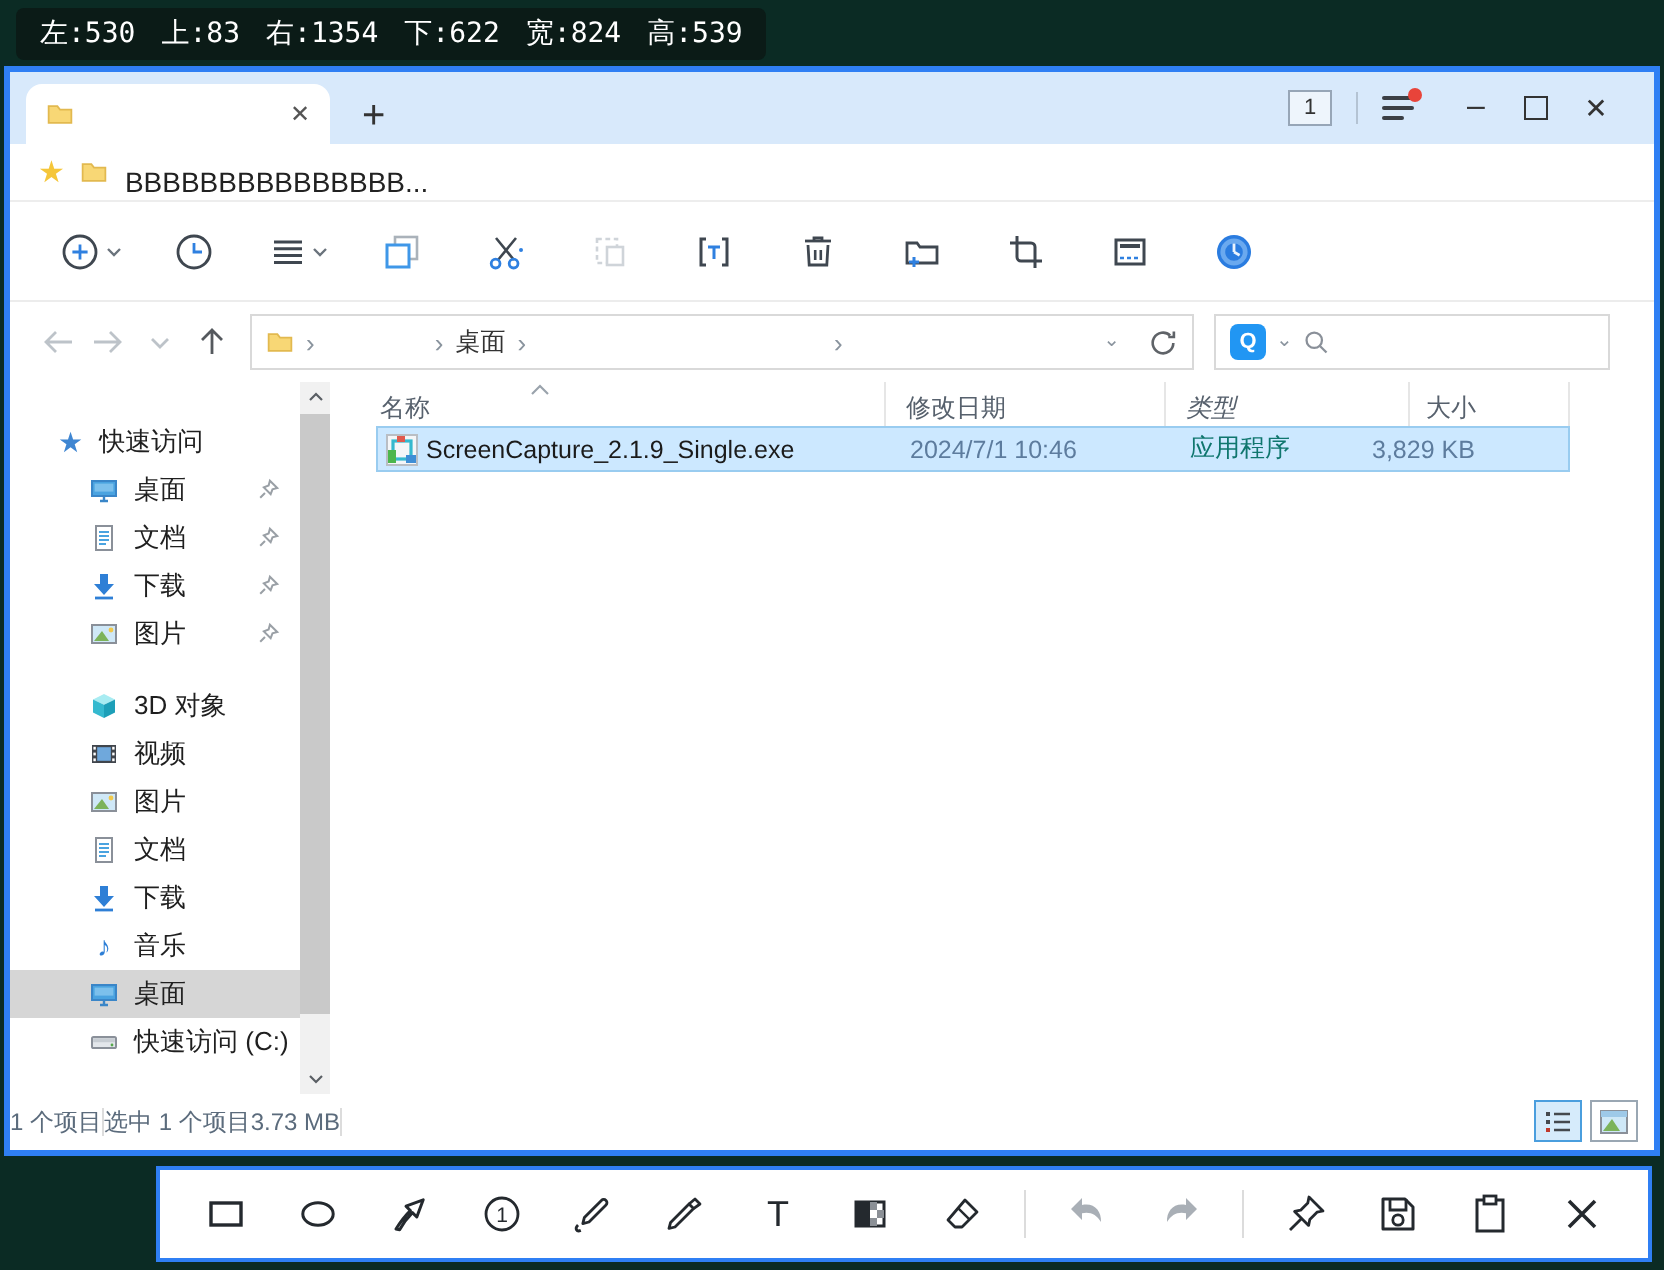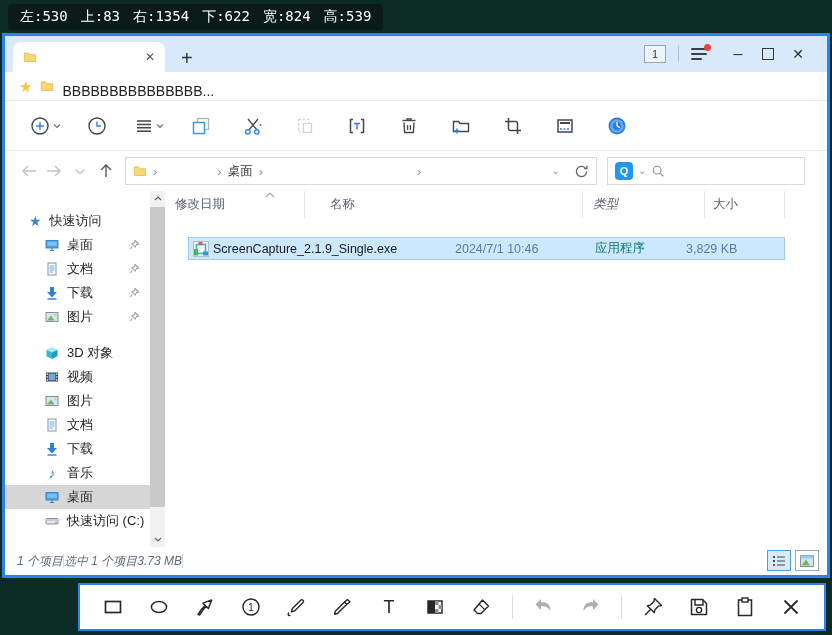--- a/index.html
+++ b/index.html
@@ -89,31 +89,31 @@
   
   .filearea{flex:1;position:relative;font-size:12.5px;}
   .cols{display:flex;height:27px;align-items:center;color:#57616d;position:relative;}
   .col{box-sizing:border-box;height:100%;display:flex;align-items:center;border-right:1px solid #e6e6e6;}
   .col.c-name{width:278px;padding-left:25px;}
   .col.c-date{width:140px;padding-left:10px;}
   .col.c-type{width:122px;padding-left:10px;font-style:italic;}
   .col.c-size{width:80px;padding-left:8px;}
   .sortcaret{position:absolute;left:100px;top:1px;}
   .filerow{
-    position:absolute;left:23px;top:46px;width:597px;height:23px;box-sizing:border-box;
+    position:absolute;left:23px;top:22px;width:597px;height:23px;box-sizing:border-box;
     background:#cce8ff;border:1px solid #99ccf0;display:flex;align-items:center;
   }
   .filerow .fname{position:absolute;left:24px;color:#1b1b1b;white-space:nowrap;}
   .filerow .fdate{position:absolute;left:266px;color:#5d7c9e;}
   .filerow .ftype{position:absolute;left:406px;color:#0f766e;}
   .filerow .fsize{position:absolute;left:497px;width:92px;text-align:left;color:#5d7c9e;}
   .filerow .ficon{position:absolute;left:4px;top:3px;}
   
-  .statusbar{height:28px;display:flex;align-items:center;padding-left:12px;
-             color:#5b6b7c;font-size:12px;position:relative;flex:0 0 auto;font-style:italic;}
+  .statusbar{height:28px;display:flex;align-items:center;padding-left:0;
+             color:#5b6b7c;font-size:12px;position:relative;flex:0 0 auto;}
   .ssep{width:1px;height:14px;background:#dcdcdc;}
   .viewtoggles{position:absolute;right:8px;top:3px;display:flex;gap:4px;}
   .vbtn{width:24px;height:21px;box-sizing:border-box;display:flex;align-items:center;justify-content:center;
         border:1px solid #9aa7b3;background:#fff;}
   .vbtn.active{background:#d6ebfb;border-color:#4a9ede;}
   
   .capturebar{
     position:absolute;left:78px;top:583px;width:748px;height:48px;box-sizing:border-box;
     background:#fff;border:2px solid #2f7ff4;display:flex;align-items:center;
     justify-content:space-between;padding:0 18px;
@@ -511,22 +511,22 @@
       </div>
     </div>
 
     <div class="filearea">
       <div class="cols">
         <span class="sortcaret">
           <svg width="10" height="6" viewBox="0 0 10 6">
               <path d="M1 5l4-4 4 4" fill="none" stroke="#9aa3ac" stroke-width="1.1"></path>
             </svg>
         </span>
+        <div class="col c-name">名称</div>
         <div class="col c-date">修改日期</div>
-        <div class="col c-name">名称</div>
         <div class="col c-type">类型</div>
         <div class="col c-size">大小</div>
       </div>
       <div class="filerow">
         <span class="ficon">
           <svg width="16" height="16" viewBox="0 0 16 16">
               <rect x="0.5" y="0.5" width="15" height="15" fill="#f4f6f8" stroke="#b9bec4" stroke-width="1"></rect>
               <rect x="3.5" y="3.5" width="9" height="9" fill="none" stroke="#35b9cf" stroke-width="1.6"></rect>
               <rect x="1" y="8" width="4" height="6.5" fill="#4cb64c"></rect>
               <rect x="5.5" y="1" width="4" height="3" fill="#e05a4e"></rect>

